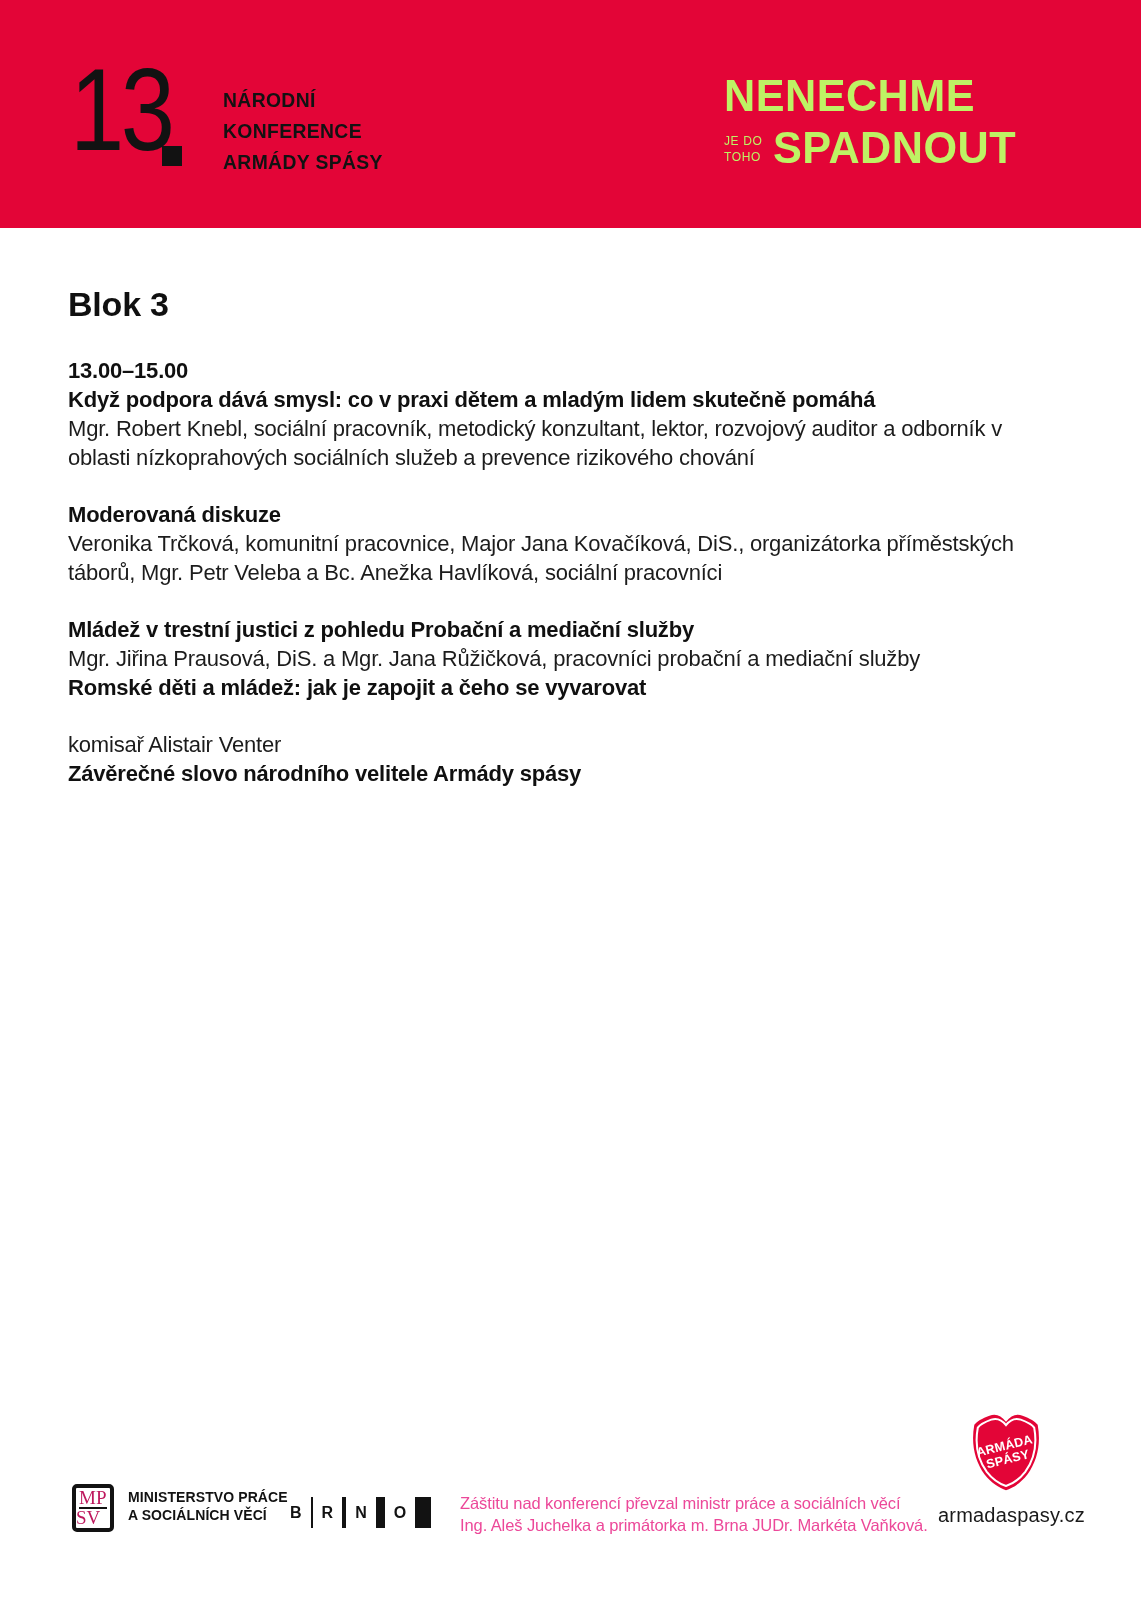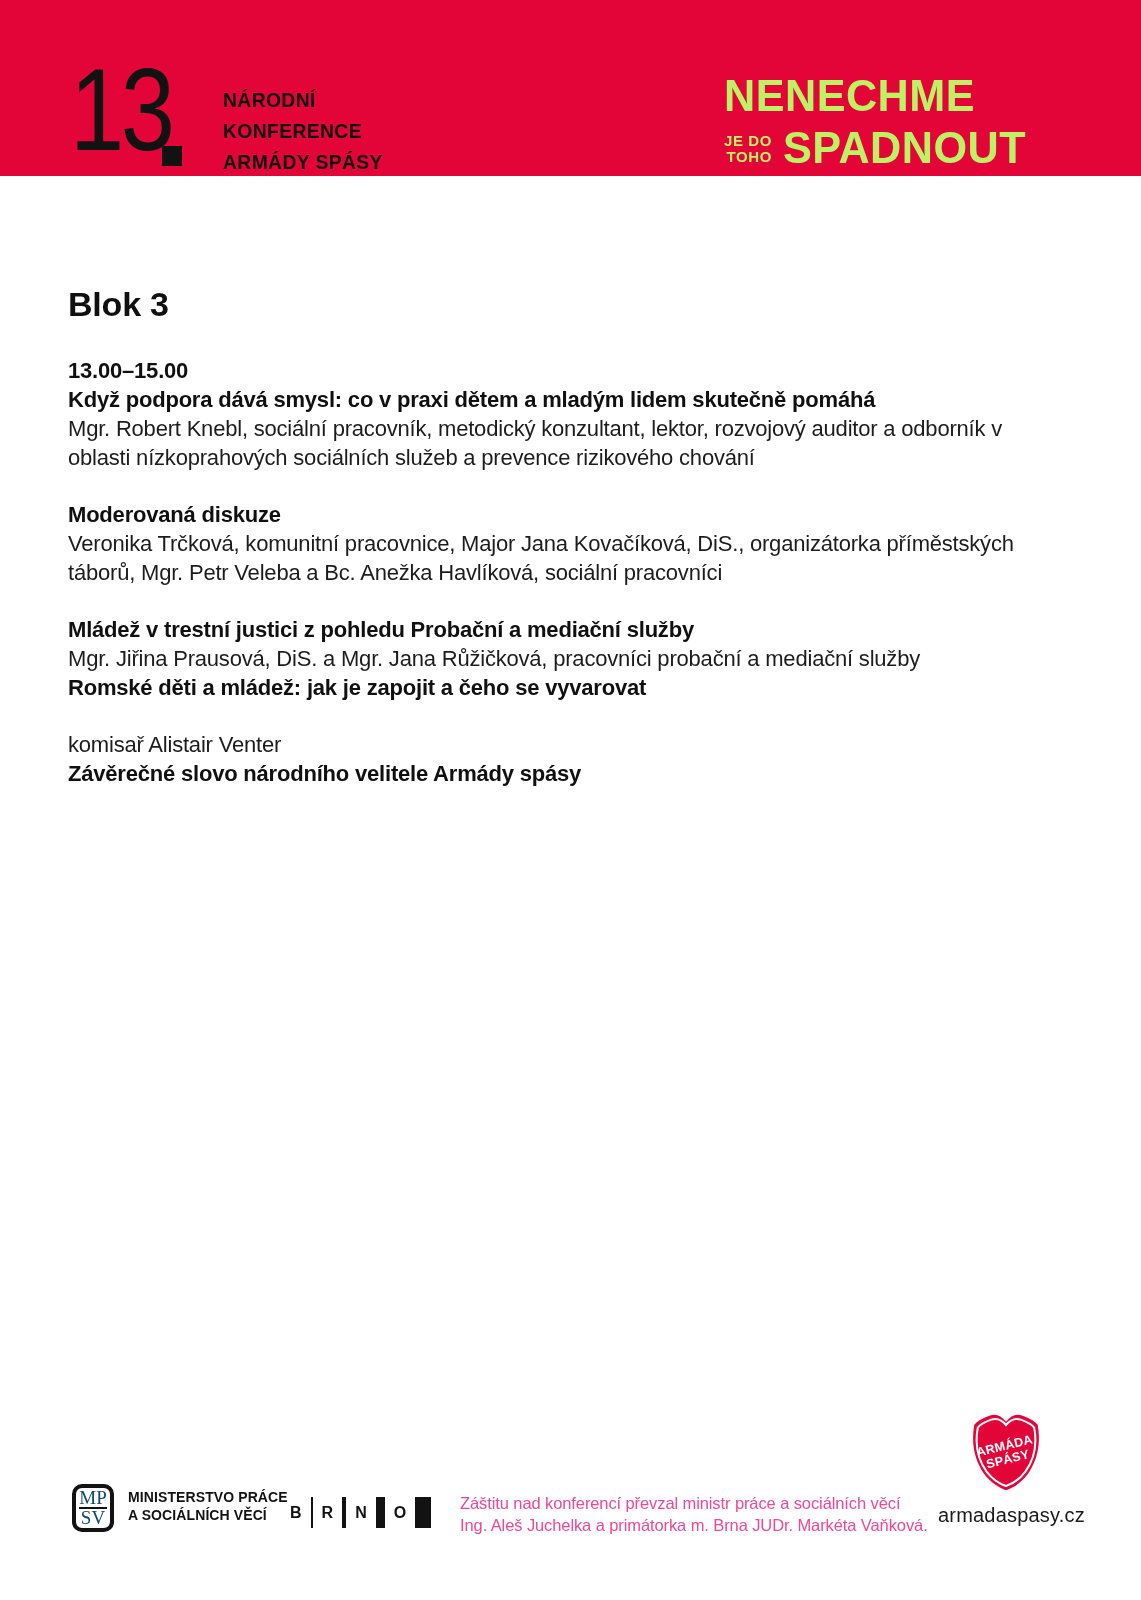--- a/index.html
+++ b/index.html
@@ -13,21 +13,21 @@
     height:1600px;
     background:#ffffff;
     overflow:hidden;
     font-family:"Liberation Sans", sans-serif;
     color:var(--ink);
   }
 
   
   .band{
     position:absolute;top:0;left:0;
-    width:1141px;height:176px;
+    width:1141px;height:228px;
     background:var(--brand-red);
   }
   .edition{position:absolute;left:70px;top:54px;height:120px;}
   .ed-num{
     display:inline-block;
     font-size:116px;line-height:112px;font-weight:400;
     letter-spacing:-4px;color:#121212;
     transform:scaleX(0.84);transform-origin:left top;
   }
   .ed-square{
@@ -41,45 +41,45 @@
     transform:scaleX(0.92);transform-origin:left top;
   }
   .slogan{position:absolute;left:724px;top:72px;color:#bef264;}
   .slogan-big{
     font-weight:bold;font-size:45px;line-height:48px;
     letter-spacing:0.5px;white-space:nowrap;
     transform:scaleX(0.96);transform-origin:left top;
   }
   .slogan-row2{display:flex;align-items:flex-start;margin-top:4px;}
   .slogan-small{
-    font-weight:bold;font-size:15px;line-height:16px;
-    letter-spacing:0.6px;padding-top:9px;margin-right:11px;text-align:right;
+    font-weight:normal;font-size:12px;line-height:16px;
+    letter-spacing:0.6px;padding-top:9px;margin-right:11px;
   }
 
   
   .block-title{
     position:absolute;left:68px;top:286px;margin:0;
     font-size:34px;line-height:36px;font-weight:bold;color:#101010;
     letter-spacing:-0.2px;
   }
   .program{
     position:absolute;left:68px;top:356px;width:990px;
     font-size:22px;line-height:29px;letter-spacing:-0.2px;color:#1c1c1c;
   }
   .group{margin:0 0 28px 0;}
   .line{margin:0;}
   .line.bold{font-weight:bold;color:#101010;}
 
   
   .mpsv{position:absolute;left:72px;top:1484px;display:flex;align-items:flex-start;}
   .mpsv-box{
-    width:34px;height:38px;border:4px solid #121212;border-radius:10px;
-    padding:1px 0;text-align:center;
+    width:34px;height:38px;border:4px solid #121212;border-radius:5px;
+    padding:1px 0;text-align:left;
     font-family:"Liberation Serif", serif;font-size:19px;line-height:18px;
-    color:#0c4a6e;
+    color:#be185d;
   }
   .mpsv-top{border-bottom:2px solid #121212;margin:0 3px;}
   .mpsv-label{
     margin-left:14px;padding-top:5px;
     font-size:14px;line-height:17.5px;font-weight:bold;
     letter-spacing:0.1px;color:#121212;
   }
   .brno{
     position:absolute;left:290px;top:1497px;height:31px;
     display:flex;align-items:center;gap:9px;

